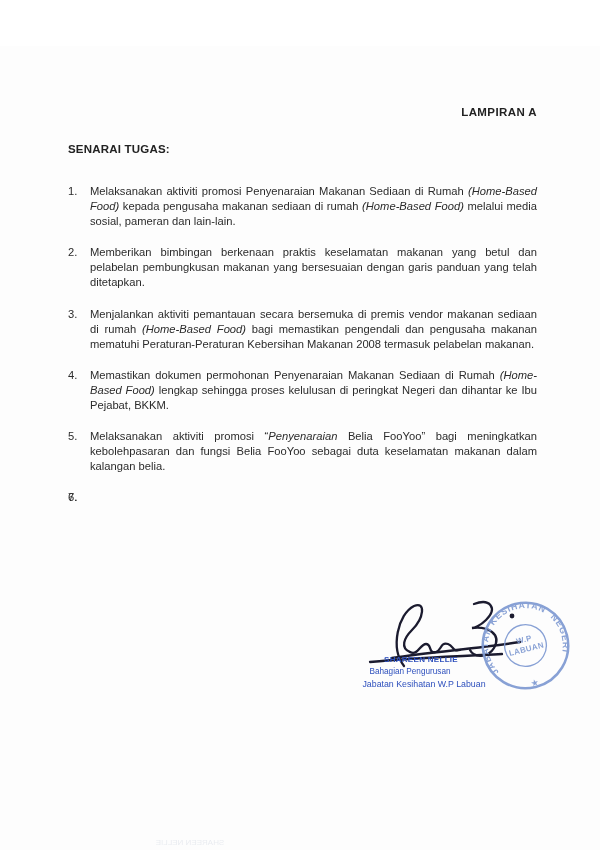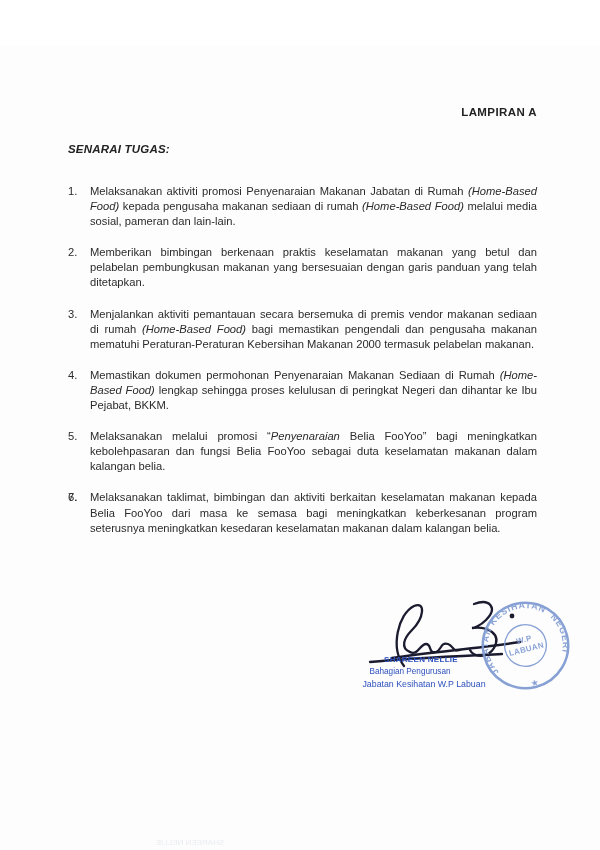--- a/index.html
+++ b/index.html
@@ -21,21 +21,20 @@
     font-weight: bold;
     letter-spacing: 0.4px;
     color: #222;
   }
   .doc-title {
     margin-top: 25px;
     font-size: 11.5px;
     font-weight: bold;
     letter-spacing: 0.2px;
     color: #222;
-    font-style: italic;
   }
 
   ol.tasks { list-style: none; margin: 29px 0 0 0; padding: 0; }
   ol.tasks li {
     position: relative;
     padding-left: 22px;
     text-align: justify;
     font-size: 11.2px;
     line-height: 15.1px;
     margin-bottom: 16px;
@@ -77,27 +76,27 @@
 <body>
 
 <div class="page">
   <div class="content">
 
     <div class="lampiran">LAMPIRAN A</div>
 
     <div class="doc-title">SENARAI TUGAS:</div>
 
     <ol class="tasks" id="task-list">
-        <li><span class="num">1.</span><span>Melaksanakan aktiviti promosi Penyenaraian Makanan Jabatan di Rumah </span><em>(Home-Based Food)</em><span> kepada pengusaha makanan sediaan di rumah </span><em>(Home-Based Food)</em><span> melalui media sosial, pameran dan lain-lain.</span></li>
+        <li><span class="num">1.</span><span>Melaksanakan aktiviti promosi Penyenaraian Makanan Sediaan di Rumah </span><em>(Home-Based Food)</em><span> kepada pengusaha makanan sediaan di rumah </span><em>(Home-Based Food)</em><span> melalui media sosial, pameran dan lain-lain.</span></li>
         <li><span class="num">2.</span><span>Memberikan bimbingan berkenaan praktis keselamatan makanan yang betul dan pelabelan pembungkusan makanan yang bersesuaian dengan garis panduan yang telah ditetapkan.</span></li>
-        <li><span class="num">3.</span><span>Menjalankan aktiviti pemantauan secara bersemuka di premis vendor makanan sediaan di rumah </span><em>(Home-Based Food)</em><span> bagi memastikan pengendali dan pengusaha makanan mematuhi Peraturan-Peraturan Kebersihan Makanan 2000 termasuk pelabelan makanan.</span></li>
+        <li><span class="num">3.</span><span>Menjalankan aktiviti pemantauan secara bersemuka di premis vendor makanan sediaan di rumah </span><em>(Home-Based Food)</em><span> bagi memastikan pengendali dan pengusaha makanan mematuhi Peraturan-Peraturan Kebersihan Makanan 2008 termasuk pelabelan makanan.</span></li>
         <li><span class="num">4.</span><span>Memastikan dokumen permohonan Penyenaraian Makanan Sediaan di Rumah </span><em>(Home-Based Food)</em><span> lengkap sehingga proses kelulusan di peringkat Negeri dan dihantar ke Ibu Pejabat, BKKM.</span></li>
-        <li><span class="num">5.</span><span>Melaksanakan melalui promosi “</span><em>Penyenaraian</em><span> Belia FooYoo” bagi meningkatkan kebolehpasaran dan fungsi Belia FooYoo sebagai duta keselamatan makanan dalam kalangan belia.</span></li>
+        <li><span class="num">5.</span><span>Melaksanakan aktiviti promosi “</span><em>Penyenaraian</em><span> Belia FooYoo” bagi meningkatkan kebolehpasaran dan fungsi Belia FooYoo sebagai duta keselamatan makanan dalam kalangan belia.</span></li>
         <li><span class="num">6.</span></li>
-        <li><span class="num">7.</span><span>Melaksanakan taklimat, bimbingan dan aktiviti berkaitan keselamatan makanan kepada Belia FooYoo dari masa ke semasa bagi meningkatkan keberkesanan program seterusnya meningkatkan kesedaran keselamatan makanan dalam kalangan belia.</span></li>
+        <li><span class="num">7.</span></li>
       </ol>
 
   </div>
 
   <svg class="sig-svg" viewBox="0 0 172 80" aria-hidden="true">
     <path d="M 42,70 C 28,52 36,18 52,10 C 64,5 62,22 50,34 C 42,42 38,52 48,56"></path>
     <path d="M 48,56 C 56,60 58,48 64,48 C 70,48 66,58 74,56 C 80,54 78,46 86,48 C 92,50 90,56 98,54"></path>
     <path d="M 112,8 C 128,2 136,12 124,24 C 118,30 112,32 110,32 C 126,30 140,38 132,52 C 126,62 112,62 108,54"></path>
     <path d="M 30,62 C 70,56 120,52 158,46"></path>
     <path d="M 8,66 C 50,62 100,60 140,58"></path>

